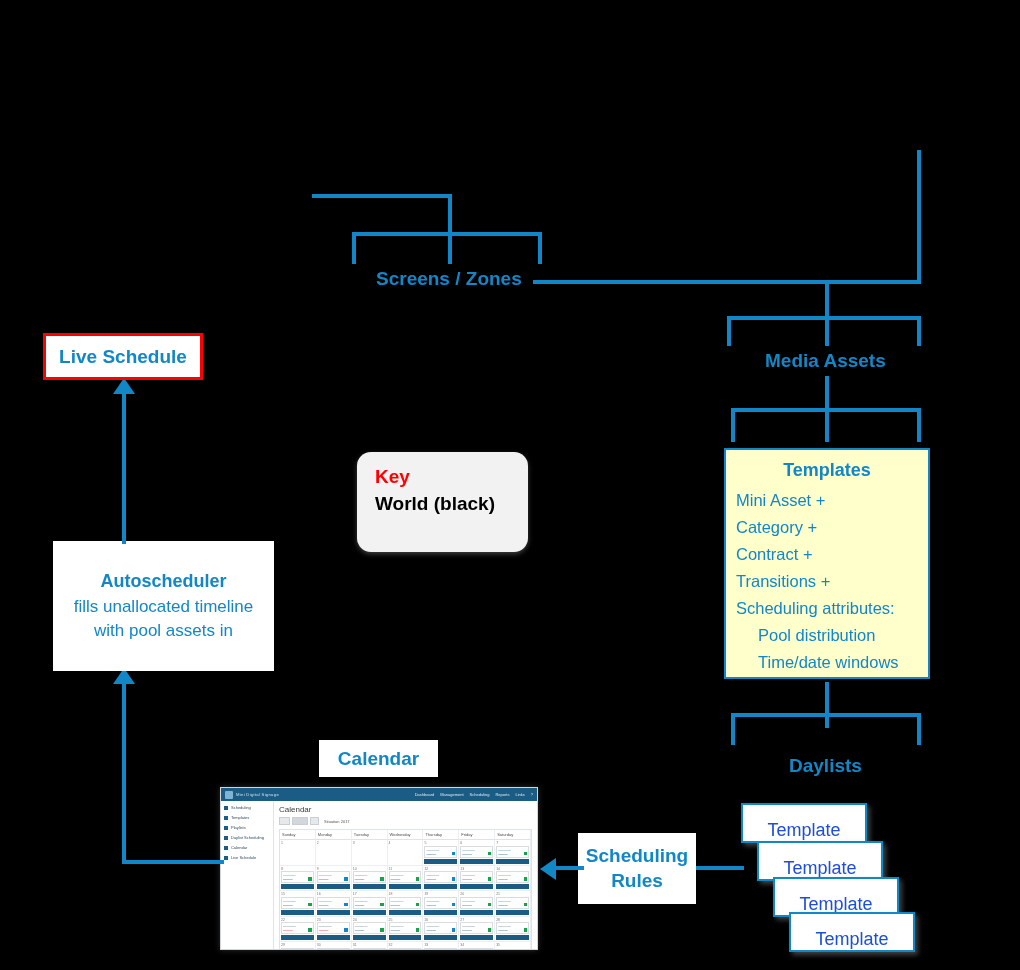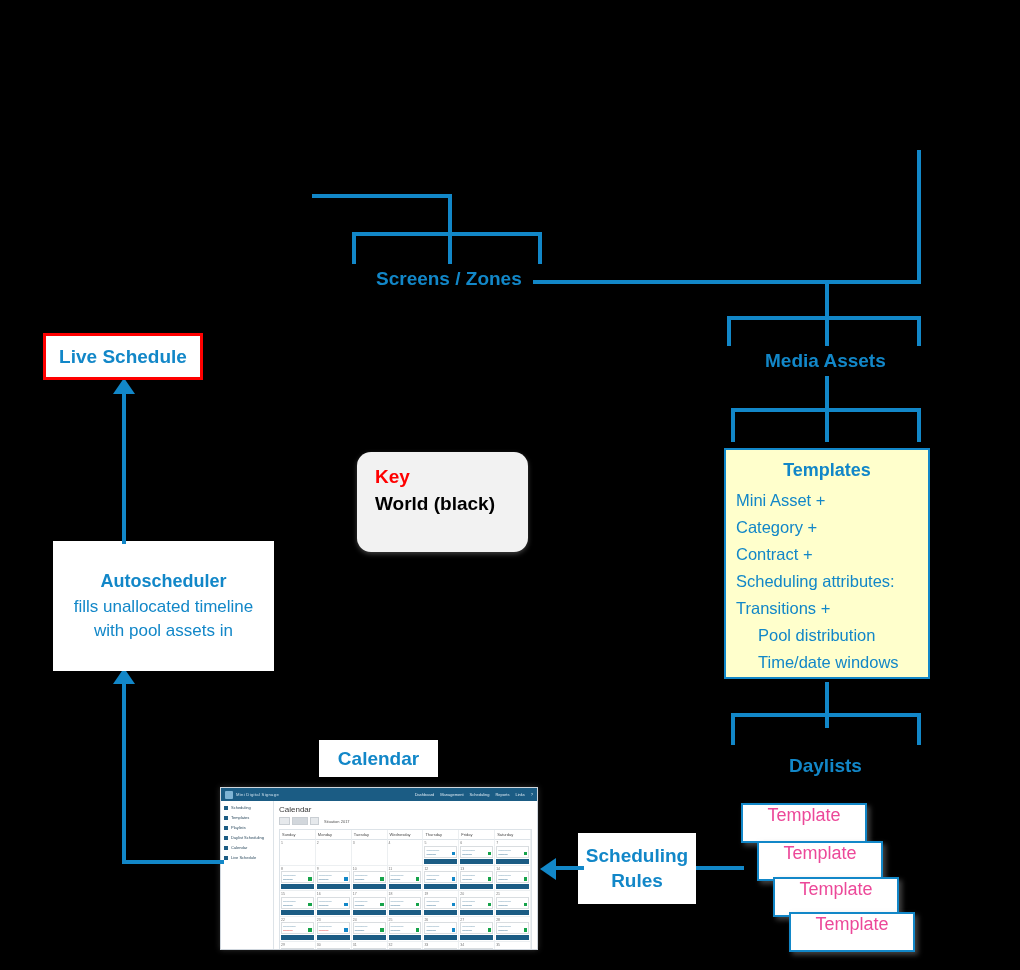--- a/index.html
+++ b/index.html
@@ -36,21 +36,21 @@
   .templates-box span.row{display:block;}
 
   .key-box{position:absolute;background:#f2f2f2;border-radius:14px;box-sizing:border-box;
      padding:12px 0 0 18px;font-size:19px;font-weight:bold;line-height:1.42;
      box-shadow:0 2px 5px rgba(255,255,255,0.25);}
   .key-box .k1{color:#ff0000;display:block;}
   .key-box .k2{color:#000;display:block;}
   .key-box .k3{color:#1287c8;display:block;}
 
   .tmpl-card{position:absolute;background:#fff;border:2px solid #1287c8;box-sizing:border-box;
-     display:flex;align-items:flex-start;justify-content:center;color:#ec4899;font-size:18px;
+     display:flex;align-items:flex-end;justify-content:center;color:#1d4ed8;font-size:18px;
      box-shadow:3px 3px 5px rgba(120,120,120,0.55);}
 
   
   #calshot{position:absolute;background:#fff;box-sizing:border-box;overflow:hidden;
      box-shadow:0 0 6px rgba(255,255,255,0.18);border:1px solid #cfd6dd;}
   .cal-topbar{height:13px;background:#1b5c84;display:flex;align-items:center;justify-content:space-between;padding:0 4px;}
   .cal-brandtxt{color:#cfe2ef;font-size:4.2px;letter-spacing:.3px;}
   .cal-logo{width:8px;height:8px;background:#7fb4d4;border-radius:1px;margin-right:3px;}
   .cal-brand{display:flex;align-items:center;}
   .cal-topmenu{display:flex;gap:6px;}
@@ -111,22 +111,22 @@
   <div class="ln hl" style="left:731px;top:408px;width:190px;"></div>
   <div class="ln vl" style="left:731px;top:408px;height:34px;"></div>
   <div class="ln vl" style="left:825px;top:408px;height:34px;"></div>
   <div class="ln vl" style="left:917px;top:408px;height:34px;"></div>
 
   <div class="templates-box" style="left:724px;top:448px;width:206px;height:231px;">
     <span class="ttl">Templates</span>
     <span class="row">Mini Asset +</span>
     <span class="row">Category +</span>
     <span class="row">Contract +</span>
+    <span class="row">Transitions +</span>
     <span class="row">Scheduling attributes:</span>
-    <span class="row">Transitions +</span>
     <span class="ind">Pool distribution</span>
     <span class="ind">Time/date windows</span>
   </div>
 
   <div class="ln vl" style="left:825px;top:682px;height:46px;"></div>
   <div class="ln hl" style="left:731px;top:713px;width:190px;"></div>
   <div class="ln vl" style="left:731px;top:713px;height:32px;"></div>
   <div class="ln vl" style="left:917px;top:713px;height:32px;"></div>
 
   <div class="lbl" style="left:789px;top:755px;font-size:19px;">Daylists</div>

